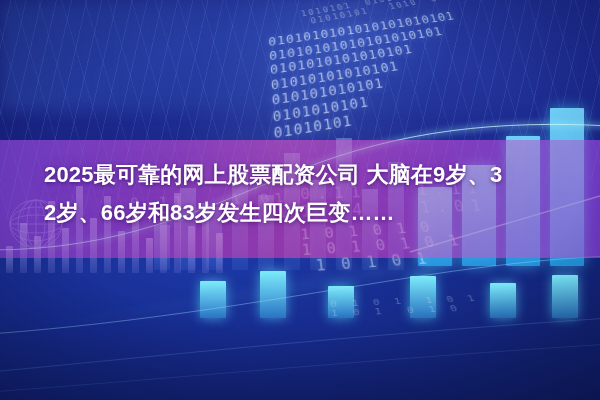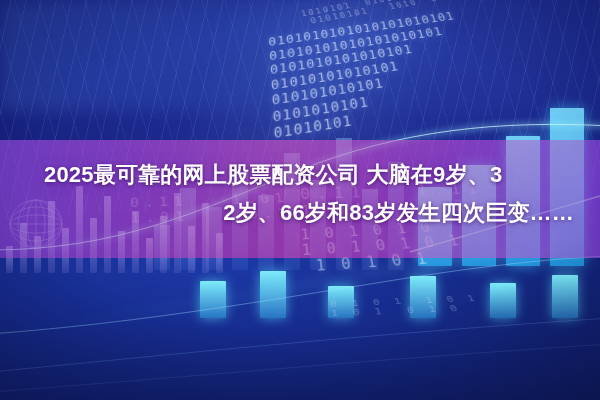--- a/index.html
+++ b/index.html
@@ -209,21 +209,21 @@
     padding: 0 26px;
     color: #ffffff;
     font-size: 22px;
     font-weight: bold;
     line-height: 38px;
     letter-spacing: .2px;
     text-shadow: 0 1px 4px rgba(40,0,70,.65), 0 0 14px rgba(120,60,190,.35);
     white-space: nowrap;
     margin-left: 14px;
   }
-  .headline .l2 { display: block; text-align: right; }
+  .headline .l2 { display: block; text-align: left; }
   .headline .l1 { display: block; text-align: left; }
 </style>
 </head>
 <body>
 
 <div id="stage">
 
   <div class="layer bg-base"></div>
   <div class="bg-deepblue-bottom"></div>
 

